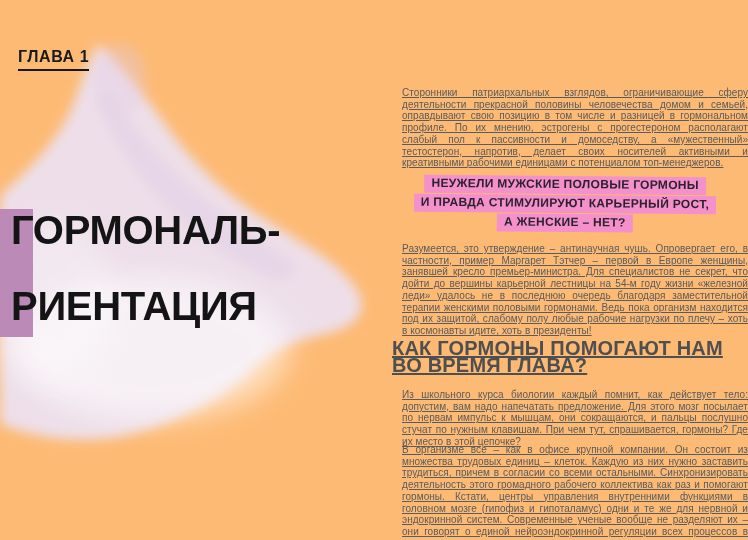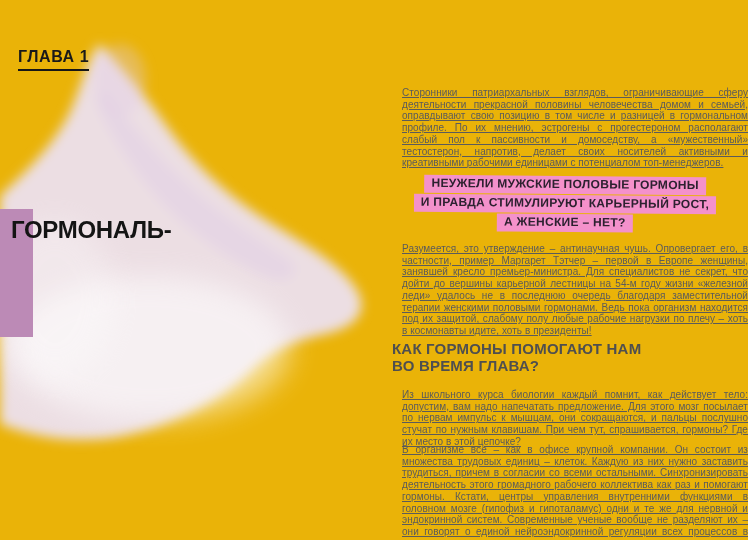--- a/index.html
+++ b/index.html
@@ -1,47 +1,47 @@
 <!DOCTYPE html>
 <html lang="ru"><head>
 <meta charset="utf-8">
 <style>
   html,body{margin:0;padding:0;}
   body{width:748px;height:540px;overflow:hidden;background:#ffffff;
        font-family:"Liberation Sans", sans-serif;}
-  .page{position:relative;width:748px;height:540px;background:#eab308;overflow:hidden;}
+  .page{position:relative;width:748px;height:540px;background:#fdba74;overflow:hidden;}
 
   
   .left-page{position:absolute;left:0;top:0;width:374px;height:540px;}
   .wash{position:absolute;left:0;top:0;}
   .chapter{position:absolute;left:18px;top:48px;font-size:16px;font-weight:700;
            color:#1a1a1a;letter-spacing:0.6px;border-bottom:2.5px solid #161616;
            padding-bottom:3px;display:inline-block;}
   .accent-bar{position:absolute;left:0;top:209px;width:33px;height:128px;
               background:#bc8ab6;}
-  .title{position:absolute;left:11px;top:211px;margin:0;font-size:24px;line-height:38px;
+  .title{position:absolute;left:11px;top:211px;margin:0;font-size:40px;line-height:38px;
          font-weight:800;color:#141414;letter-spacing:-0.3px;}
 
   
   .right-page{position:absolute;left:392px;top:0;width:346px;height:540px;}
   .body-par{position:absolute;left:0;width:346px;margin:10px;font-size:10px;
             line-height:11.7px;color:#5b5b5b;text-align:justify;letter-spacing:0.05px;text-decoration:underline;}
   .p1{top:77px;}
   .p2{top:233px;}
   .p3{top:379px;}
   .p4{top:434px;}
 
   .pull-quote{position:absolute;left:0;top:175px;width:346px;text-align:center;
               transform:rotate(0.5deg);}
   .pq-line{line-height:15px;white-space:nowrap;}
   .hl{display:inline-block;background:#f491cb;color:#2d2130;font-size:12px;
       font-weight:700;letter-spacing:0.3px;padding:1px 7px 2px;}
 
-  .section-heading{position:absolute;left:0;top:340px;margin:0;font-size:15px;
-                   line-height:17px;font-weight:700;color:#4f4f4f;letter-spacing:0.2px;}
+  .section-heading{position:absolute;left:0;top:340px;margin:0;font-size:20px;
+                   line-height:17px;font-weight:700;color:#4f4f4f;letter-spacing:0.2px;text-decoration:underline;}
 </style>
 </head>
 <body>
 
 <div class="page">
 
   <div class="left-page">
 
     <svg class="wash" width="374" height="540" viewBox="0 0 374 540" aria-hidden="true">
       <defs>
@@ -64,21 +64,21 @@
         <ellipse cx="120" cy="80" rx="26" ry="36" opacity="0.35" fill="#dfcce4"></ellipse>
       </g>
       <ellipse cx="150" cy="348" rx="140" ry="72" fill="#ffffff" opacity="0.55" filter="url(#soft2)"></ellipse>
       <ellipse cx="55" cy="300" rx="60" ry="80" fill="#ffffff" opacity="0.3" filter="url(#soft2)"></ellipse>
     </svg>
 
     <div class="chapter">ГЛАВА 1</div>
 
     <div class="accent-bar"></div>
 
-    <h1 class="title"><span>ГОРМОНАЛЬ-</span><br><br></h1>
+    <h1 class="title"><span>ГОРМОНАЛЬ-</span><br><br><span>РИЕНТАЦИЯ</span></h1>
   </div>
 
   <div class="right-page">
 
     <p class="body-par p1" lang="ru">Сторонники патриархальных взглядов, ограничивающие сферу деятельно­сти прекрасной половины человечества домом и семьей, оправдывают свою позицию в том числе и разницей в гормональном профиле. По их мнению, эстрогены с прогестероном располагают слабый пол к пассивности и до­моседству, а «мужественный» тестостерон, напротив, делает своих носите­лей активными и креативными рабочими единицами с потенциалом топ-менеджеров.</p>
 
     <div class="pull-quote">
       <div class="pq-line"><span class="hl">НЕУЖЕЛИ МУЖСКИЕ ПОЛОВЫЕ ГОРМОНЫ</span></div>
       <div class="pq-line"><span class="hl">И ПРАВДА СТИМУЛИРУЮТ КАРЬЕРНЫЙ РОСТ,</span></div>
       <div class="pq-line"><span class="hl">А ЖЕНСКИЕ – НЕТ?</span></div>

